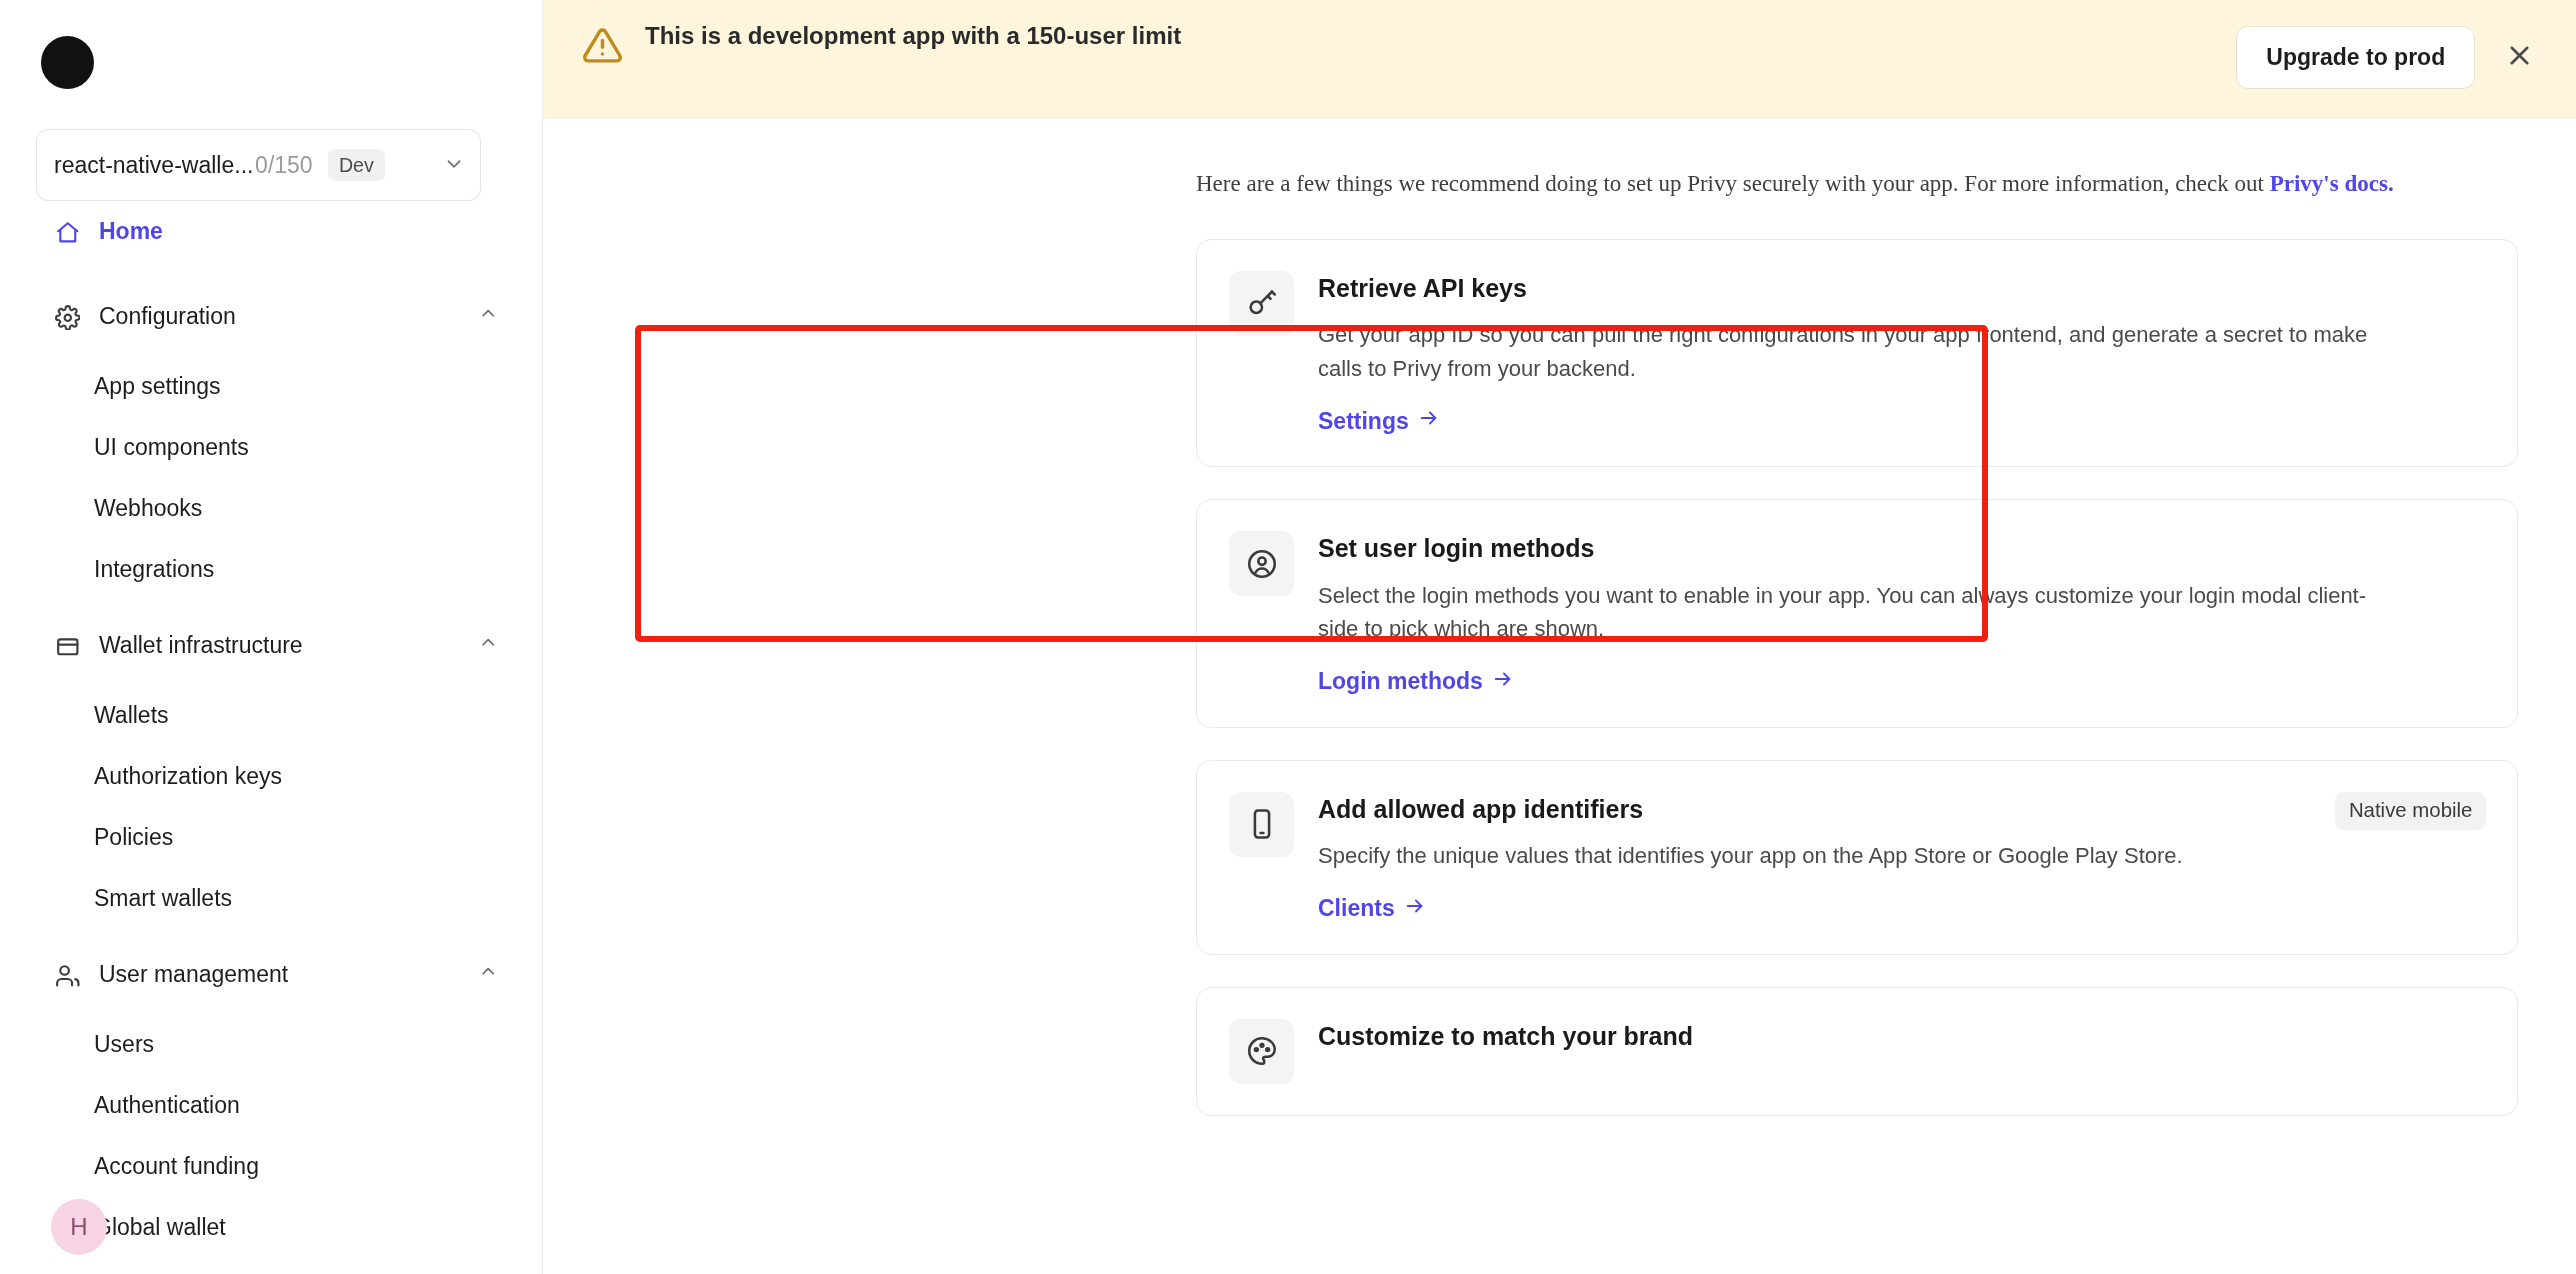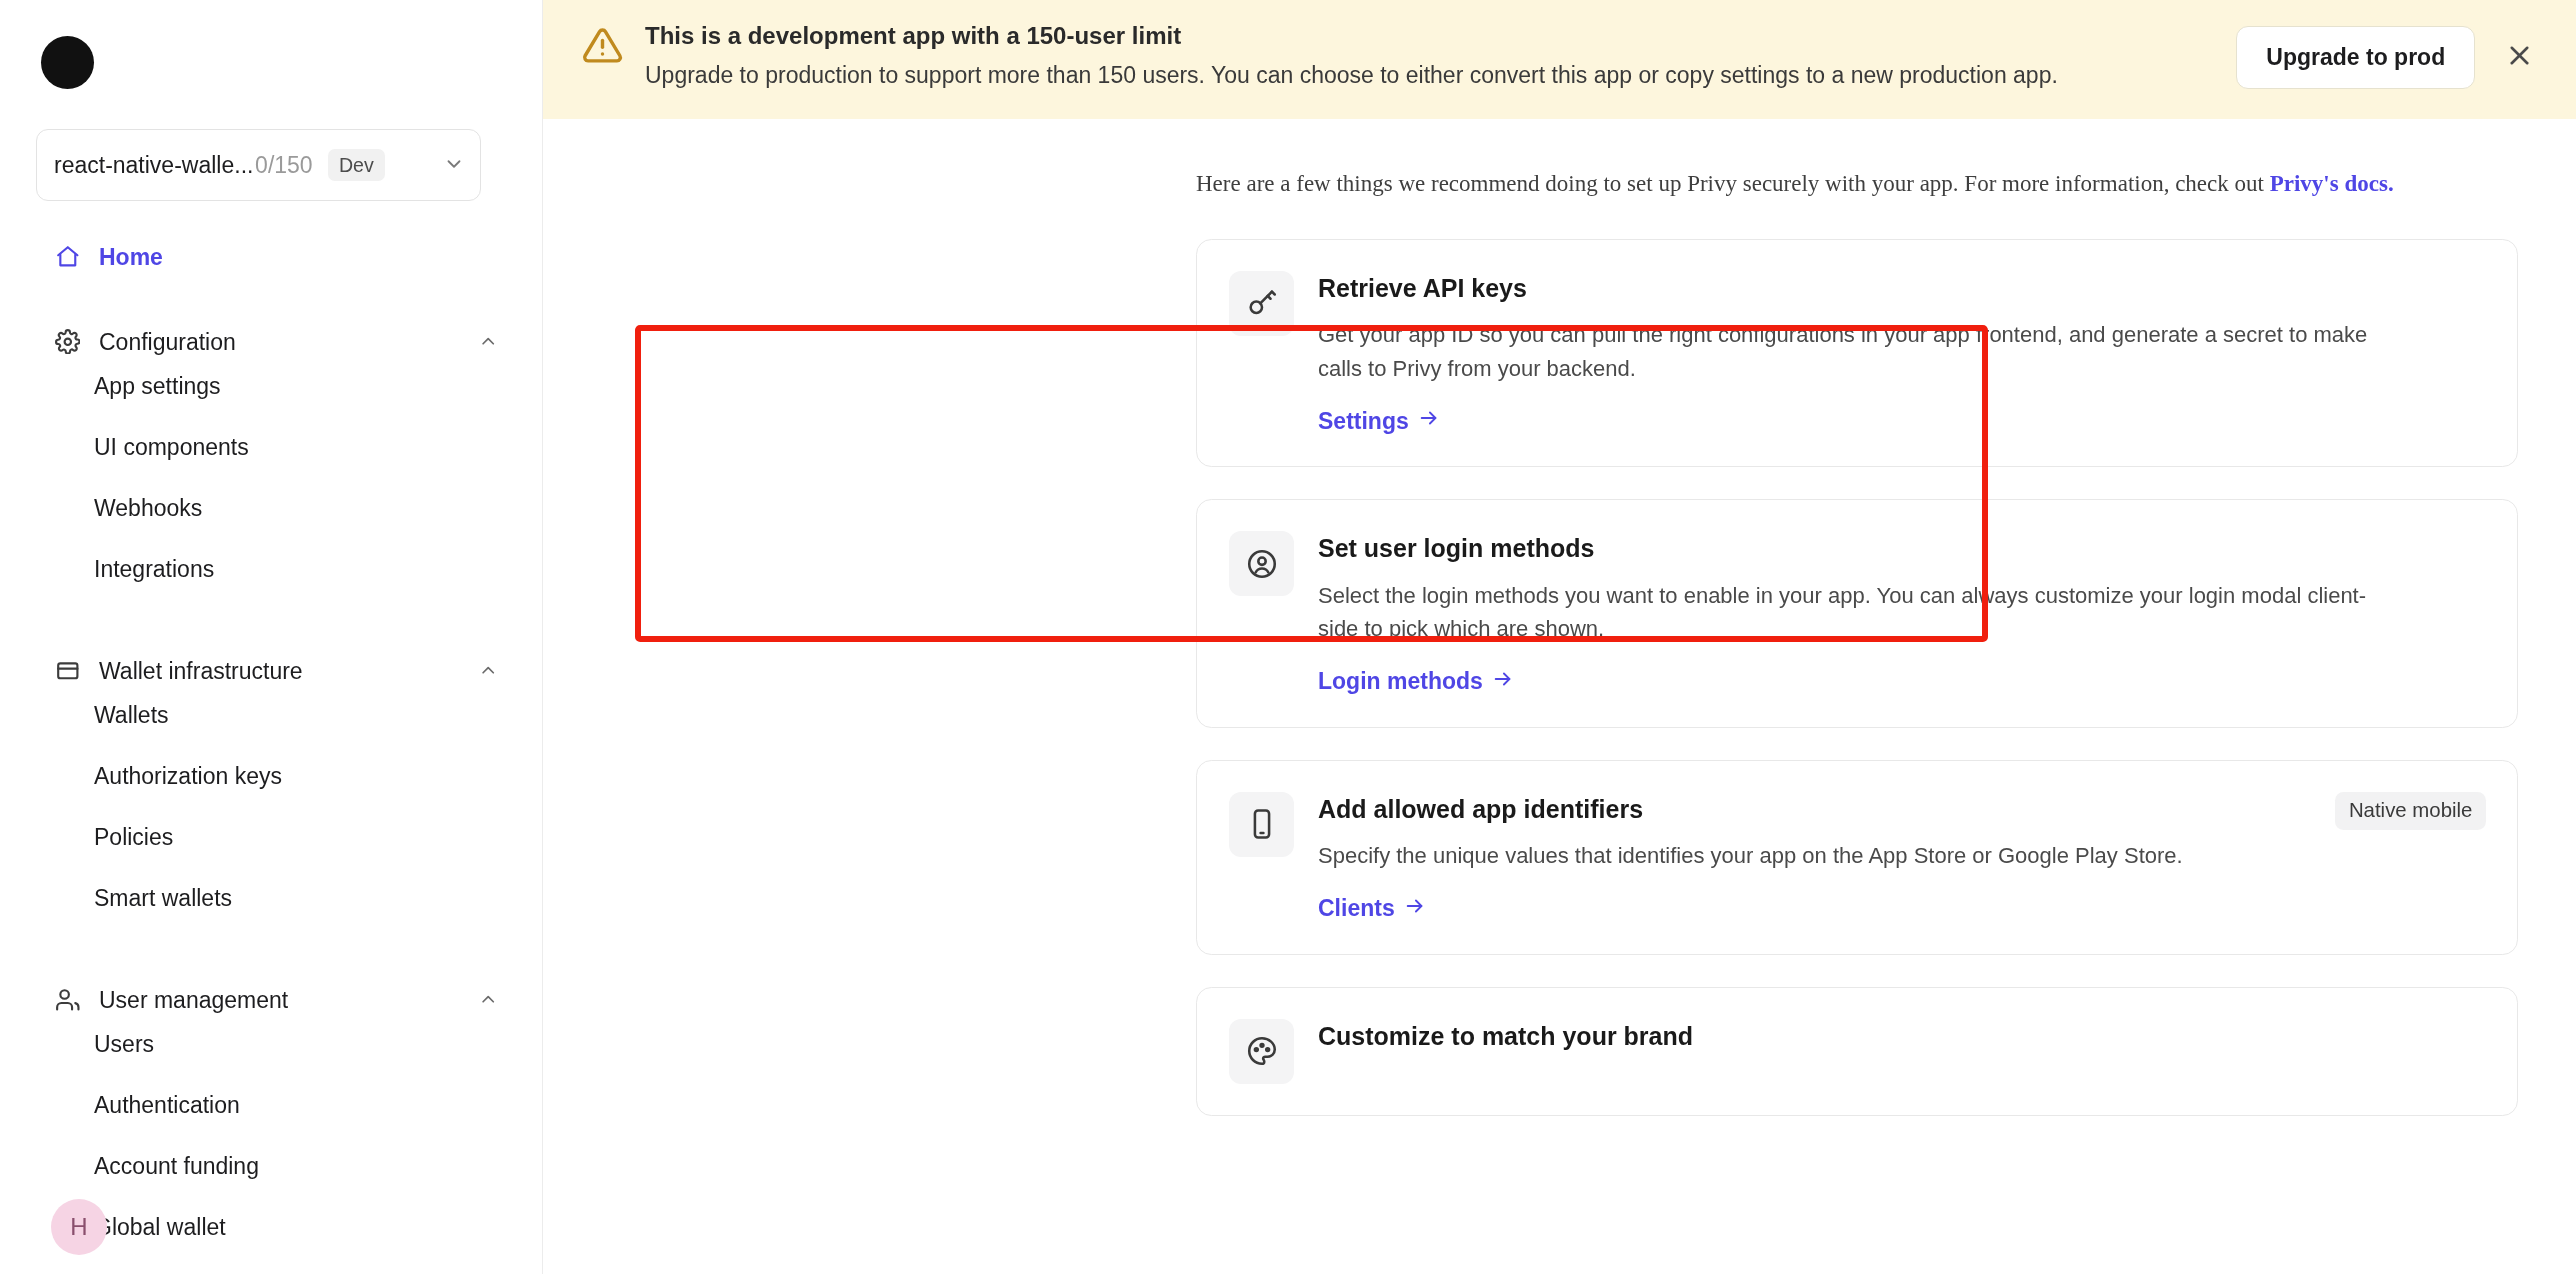--- a/index.html
+++ b/index.html
@@ -78,21 +78,21 @@
   }
 
   .nav {
     position: absolute;
     top: 218px;
     left: 0;
     right: 0;
   }
   .nav-row {
     display: flex;
-    align-items: flex-end;
+    align-items: flex-start;
     height: 53px;
     padding-left: 53px;
     padding-right: 44px;
     font-size: 23px;
     color: #1d1d1f;
     cursor: default;
   }
   .nav-row.top-item { font-weight: 400; }
   .nav-row.active { color: #4f46e5; font-weight: 700; }
   .nav-row .ico {
@@ -424,21 +424,20 @@
     <div class="banner">
       <span class="warn-ico">
         <svg width="41" height="41" viewBox="0 0 24 24" fill="none" stroke="currentColor" stroke-width="2" stroke-linecap="round" stroke-linejoin="round">
             <path d="M10.29 3.86 1.82 18a2 2 0 0 0 1.71 3h16.94a2 2 0 0 0 1.71-3L13.71 3.86a2 2 0 0 0-3.42 0z"></path>
             <line x1="12" y1="9" x2="12" y2="13"></line>
             <line x1="12" y1="17" x2="12.01" y2="17"></line>
           </svg>
       </span>
       <div class="banner-text">
         <div class="b-title">This is a development app with a 150-user limit</div>
-        <div class="b-sub">Upgrade to production to support more than 150 users. You can choose to either convert this app or copy settings to a new production app.</div>
       </div>
       <button class="upgrade-btn">Upgrade to prod</button>
       <span class="banner-close">
         <svg width="31" height="31" viewBox="0 0 24 24" fill="none" stroke="currentColor" stroke-width="2" stroke-linecap="round" stroke-linejoin="round">
             <line x1="18" y1="6" x2="6" y2="18"></line>
             <line x1="6" y1="6" x2="18" y2="18"></line>
           </svg>
       </span>
     </div>
 

